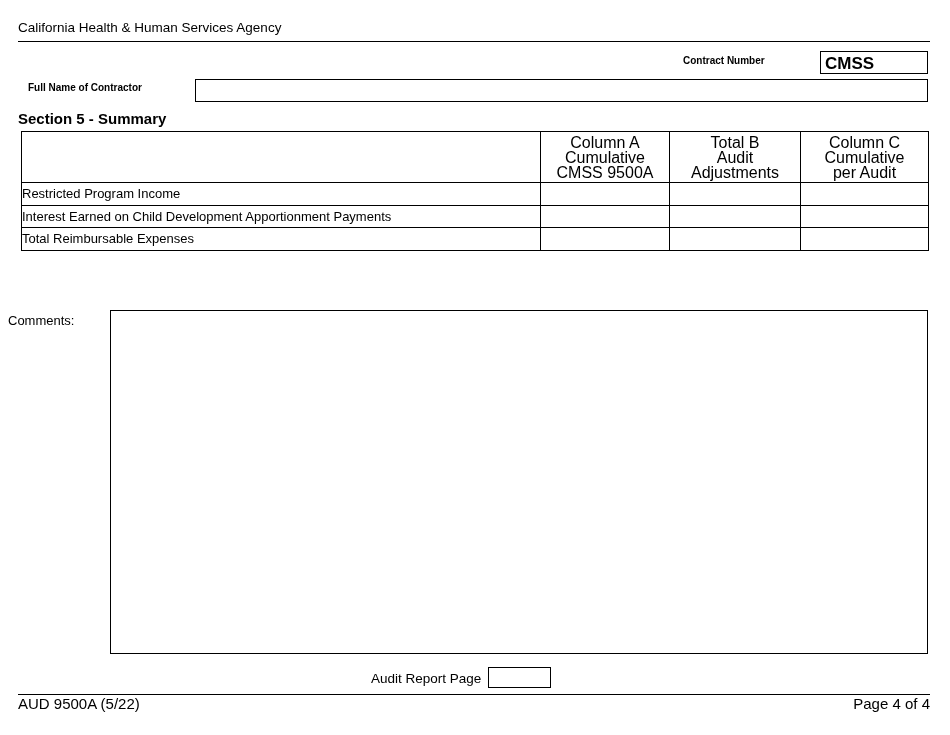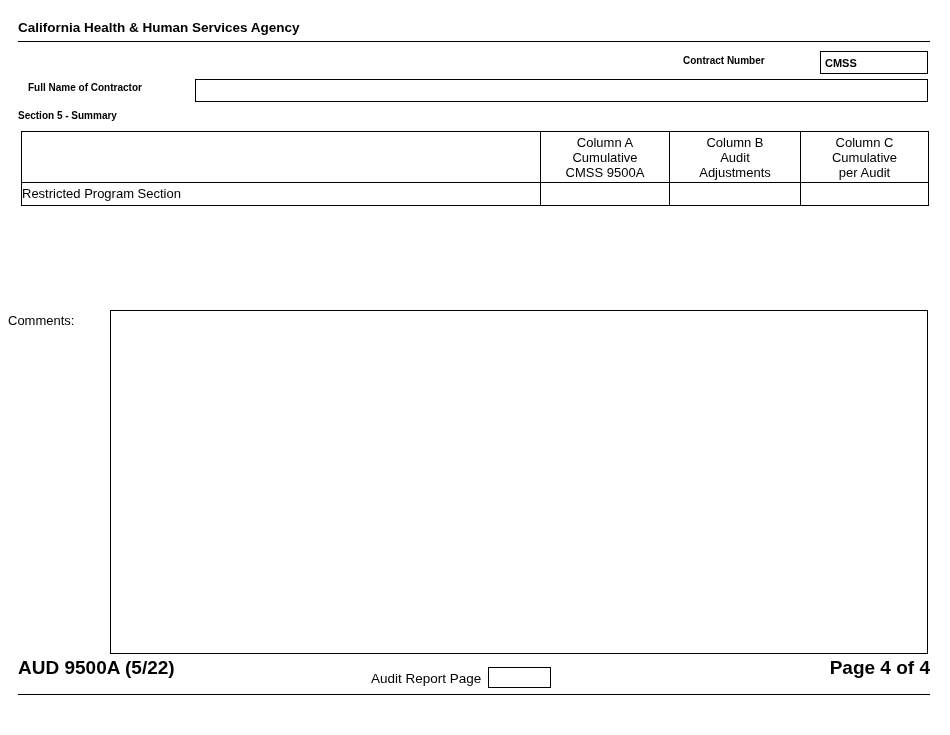--- a/index.html
+++ b/index.html
@@ -25,21 +25,20 @@
   
   .header-row {
     position: absolute;
     left: 18px;
     top: 20px;
     width: 912px;
     display: flex;
     justify-content: space-between;
     align-items: flex-end;
     font-size: 13.5px;
-    font-weight: bold;
   }
   .header-rule {
     position: absolute;
     left: 18px;
     top: 41px;
     width: 912px;
     height: 0;
     border-top: 1.5px solid #000;
   }
 
@@ -52,21 +51,21 @@
     font-weight: bold;
   }
   .contract-box {
     position: absolute;
     left: 820px;
     top: 51px;
     width: 108px;
     height: 23px;
     border: 1.5px solid #000;
     box-sizing: border-box;
-    font-size: 11px;
+    font-size: 17px;
     font-weight: bold;
     padding: 2px 0 0 4px;
     background: #fff;
     line-height: 19px;
   }
 
   
   .contractor-label {
     position: absolute;
     left: 28px;
@@ -83,21 +82,21 @@
     border: 1px solid #000;
     box-sizing: border-box;
     background: #fff;
   }
 
   
   .section-title {
     position: absolute;
     left: 18px;
     top: 110px;
-    font-size: 10px;
+    font-size: 15px;
     font-weight: bold;
   }
 
   
   .summary-table {
     position: absolute;
     left: 21px;
     top: 131px;
     width: 907px;
     border-collapse: collapse;
@@ -108,21 +107,21 @@
   .summary-table td {
     border: 1px solid #000;
     padding: 0;
     vertical-align: middle;
   }
   .summary-table thead th {
     height: 50px;
     font-weight: normal;
     text-align: center;
     line-height: 15px;
-    font-size: 13px;
+    font-size: 16px;
   }
   .summary-table thead th.blank-head {
     border-left: 1px solid #000;
   }
   .summary-table tbody td {
     height: 21.5px;
   }
   .row-label {
     text-align: left;
     padding-left: 4px;
@@ -174,27 +173,26 @@
     position: absolute;
     left: 18px;
     top: 694px;
     width: 912px;
     height: 0;
     border-top: 1.5px solid #000;
   }
   .footer-row {
     position: absolute;
     left: 18px;
-    top: 657px;
+    top: 695px;
     width: 912px;
     display: flex;
     justify-content: space-between;
     align-items: baseline;
-    font-size: 19px;
-    font-weight: bold;
+    font-size: 15px;
   }
 </style>
 </head>
 <body>
 
 <div class="page">
 
   <div class="header-row">
     <span>California Health &amp; Human Services Agency</span>
   </div>
@@ -217,34 +215,46 @@
     </colgroup>
     <thead>
       <tr>
         <th class="blank-head"></th>
         <th>
           <div>Column A</div>
           <div>Cumulative</div>
           <div>CMSS 9500A</div>
         </th>
         <th>
-          <div>Column B</div>
+          <div>Total B</div>
           <div>Audit</div>
           <div>Adjustments</div>
         </th>
         <th>
           <div>Column C</div>
           <div>Cumulative</div>
           <div>per Audit</div>
         </th>
       </tr>
     </thead>
     <tbody>
       <tr>
-        <td class="row-label">Restricted Program Section</td>
+        <td class="row-label">Restricted Program Income</td>
+        <td></td>
+        <td></td>
+        <td></td>
+      </tr>
+      <tr>
+        <td class="row-label">Interest Earned on Child Development Apportionment Payments</td>
+        <td></td>
+        <td></td>
+        <td></td>
+      </tr>
+      <tr>
+        <td class="row-label">Total Reimbursable Expenses</td>
         <td></td>
         <td></td>
         <td></td>
       </tr>
     </tbody>
   </table>
 
   <div class="comments-label">Comments:</div>
   <div class="comments-box"></div>
 

